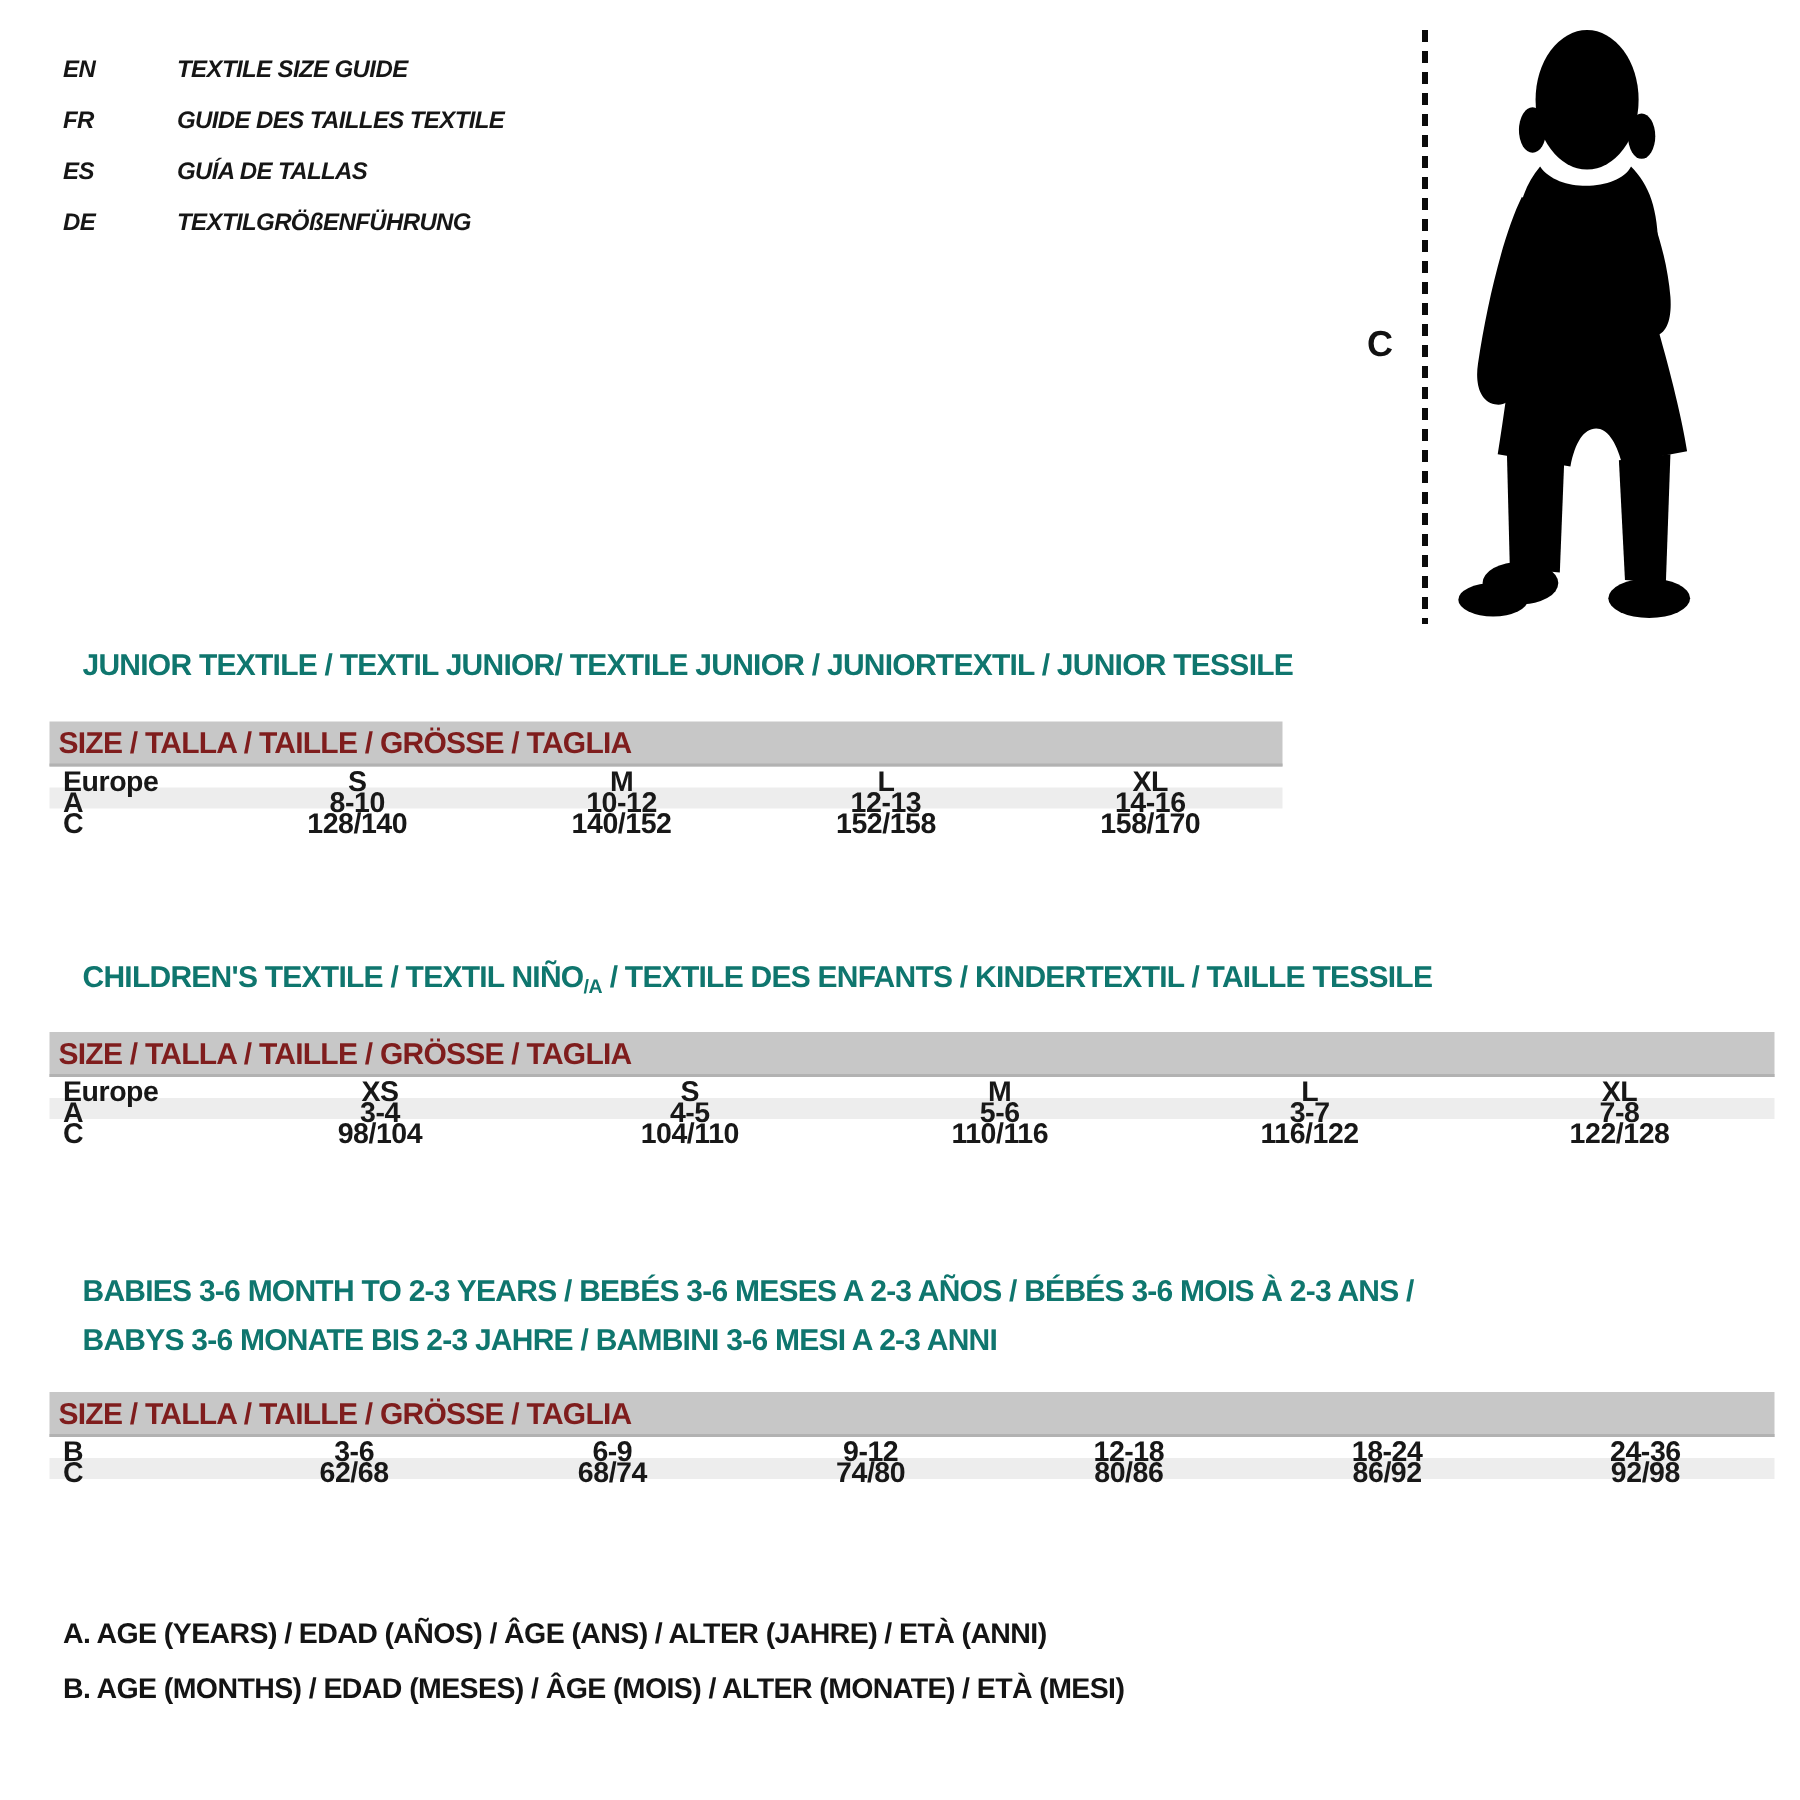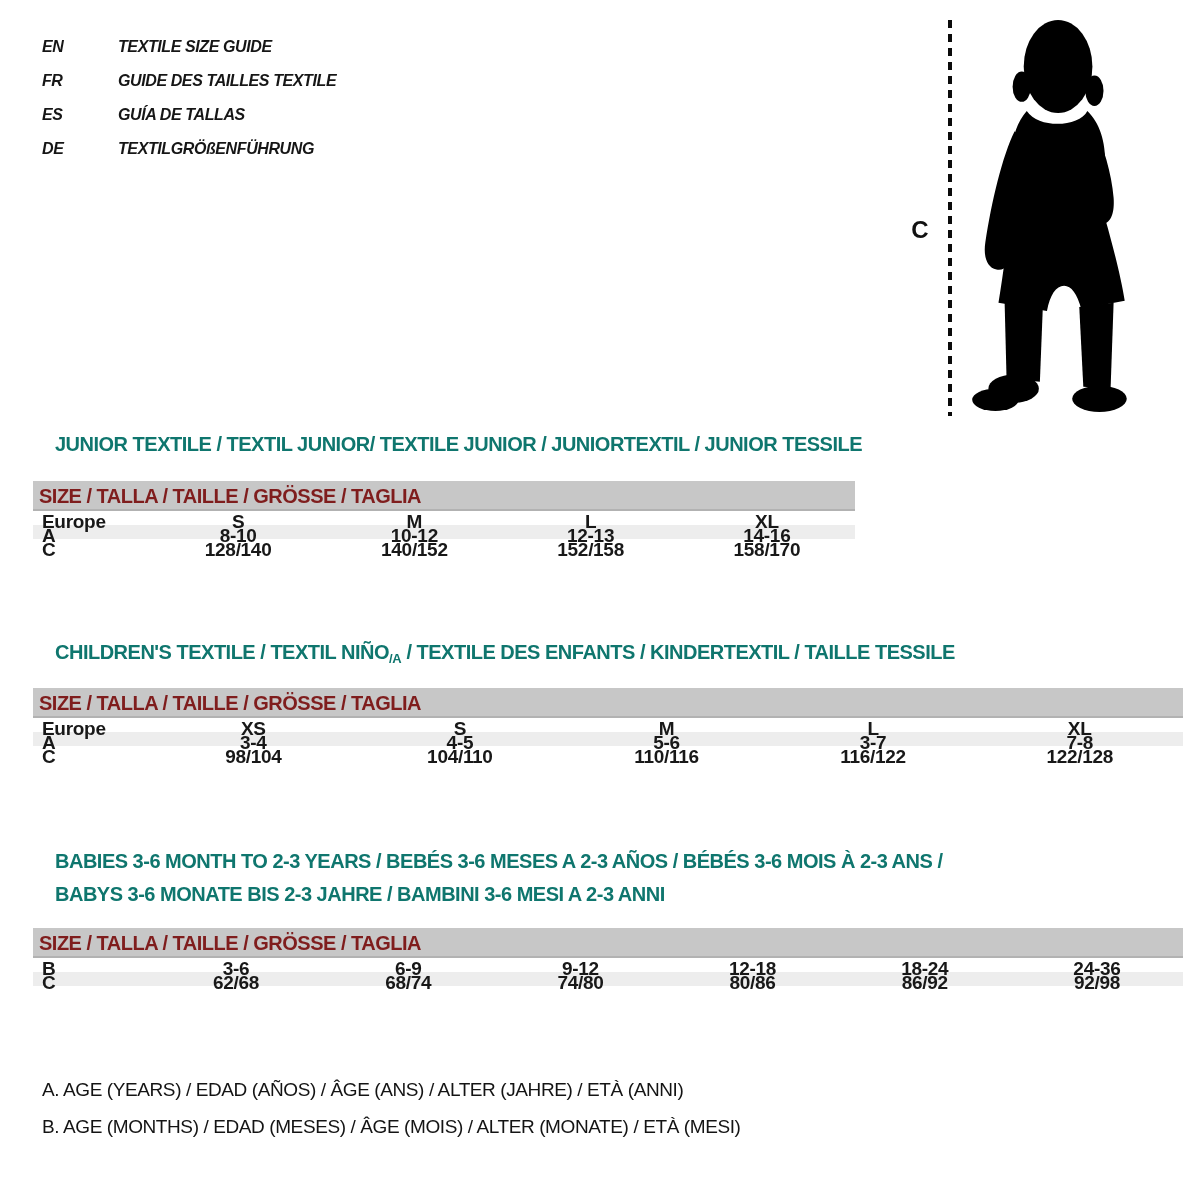--- a/index.html
+++ b/index.html
@@ -64,21 +64,21 @@
   .cell {
     font-weight: bold; font-size: 19px; letter-spacing: -0.3px;
     text-align: center; color: #181818; white-space: nowrap;
   }
   .cell.rowlabel { text-align: left; padding-left: 9px; }
 
   
   .legend { position: absolute; left: 42px; top: 1071px; }
   .legend-line {
     height: 37px; line-height: 37px;
-    font-weight: normal; font-size: 19px; letter-spacing: -0.4px;
+    font-weight: bold; font-size: 19px; letter-spacing: -0.4px;
     white-space: nowrap; color: #141414;
   }
 </style>
 </head>
 <body>
 
 <div class="canvas">
 
   <div class="lang-list">
     <div class="lang-row">

